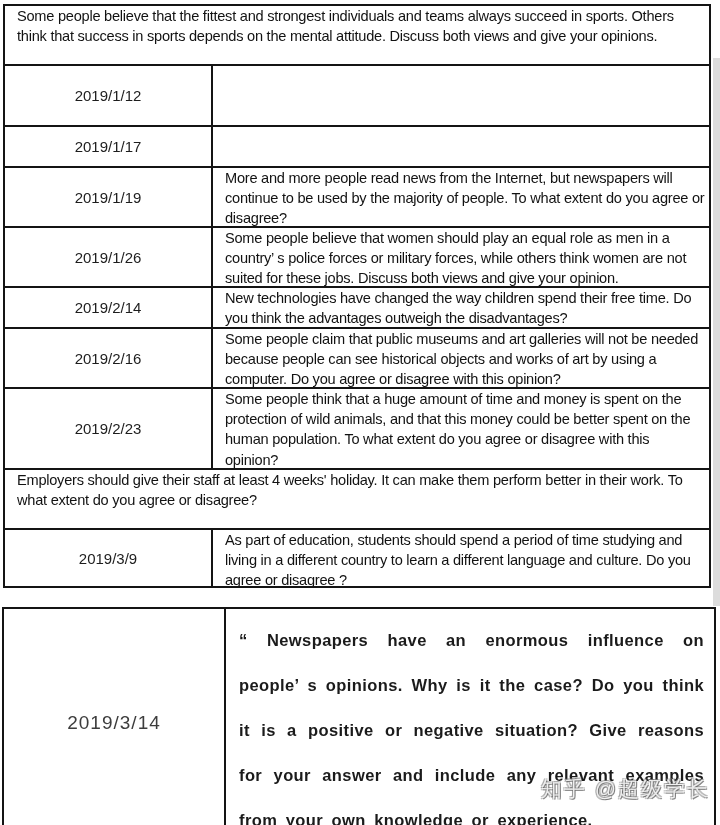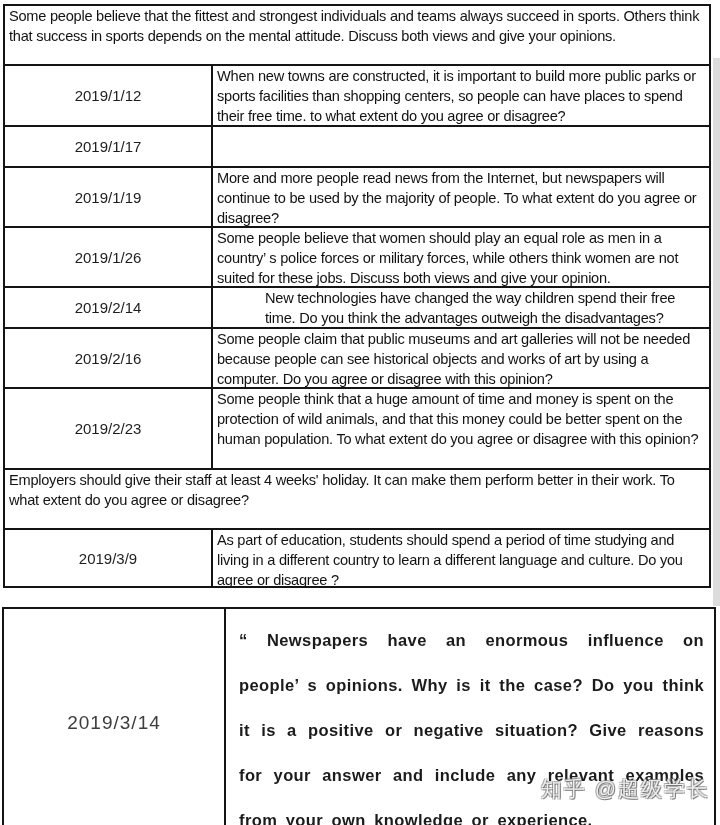--- a/index.html
+++ b/index.html
@@ -36,39 +36,39 @@
     border-bottom: 2px solid #141414;
     box-sizing: border-box;
     overflow: hidden;
   }
   .trow:last-child { border-bottom: none; }
   .trow:nth-child(1) { height: 60px; }
   .trow:nth-child(2) { height: 61px; }
   .trow:nth-child(3) { height: 41px; gap: 12px; }
   .trow:nth-child(4) { height: 60px; }
   .trow:nth-child(5) { height: 60px; }
-  .trow:nth-child(6) { height: 41px; gap: 48px; }
+  .trow:nth-child(6) { height: 41px; }
   .trow:nth-child(7) { height: 60px; }
   .trow:nth-child(8) { height: 81px; }
   .trow:nth-child(9) { height: 60px; }
   .trow:nth-child(10) { height: 56px; }
   .date-cell {
     width: 208px;
     flex: 0 0 208px;
     border-right: 2px solid #141414;
     display: flex;
     align-items: center;
     justify-content: center;
     font-size: 15px;
     color: #1d1d1d;
     box-sizing: border-box;
   }
   .q-cell {
     flex: 1;
-    padding: 0px 3px 1px 4px;
+    padding: 0px 3px 1px 12px;
     font-size: 14.6px;
     line-height: 20.2px;
     letter-spacing: -0.25px;
     color: #121212;
     box-sizing: border-box;
   }
   
   .featured {
     position: absolute;
     left: 2px;
@@ -130,21 +130,20 @@
   <div class="edge-strip"></div>
 
   <div class="main-table">
 
     <div class="trow">
       <div class="q-cell">Some people believe that the fittest and strongest individuals and teams always succeed in sports. Others think that success in sports depends on the mental attitude. Discuss both views and give your opinions.</div>
     </div>
 
     <div class="trow">
       <div class="date-cell">2019/1/12</div>
-      <div class="q-cell">When new towns are constructed, it is important to build more public parks or sports facilities than shopping centers, so people can have places to spend their free time.  to what extent do you agree or disagree?</div>
     </div>
 
     <div class="trow">
       <div class="date-cell">2019/1/17</div>
     </div>
 
     <div class="trow">
       <div class="date-cell">2019/1/19</div>
       <div class="q-cell">More and more people read news from the Internet, but newspapers will continue to be used by the majority of people. To what extent do you agree or disagree?</div>
     </div>

